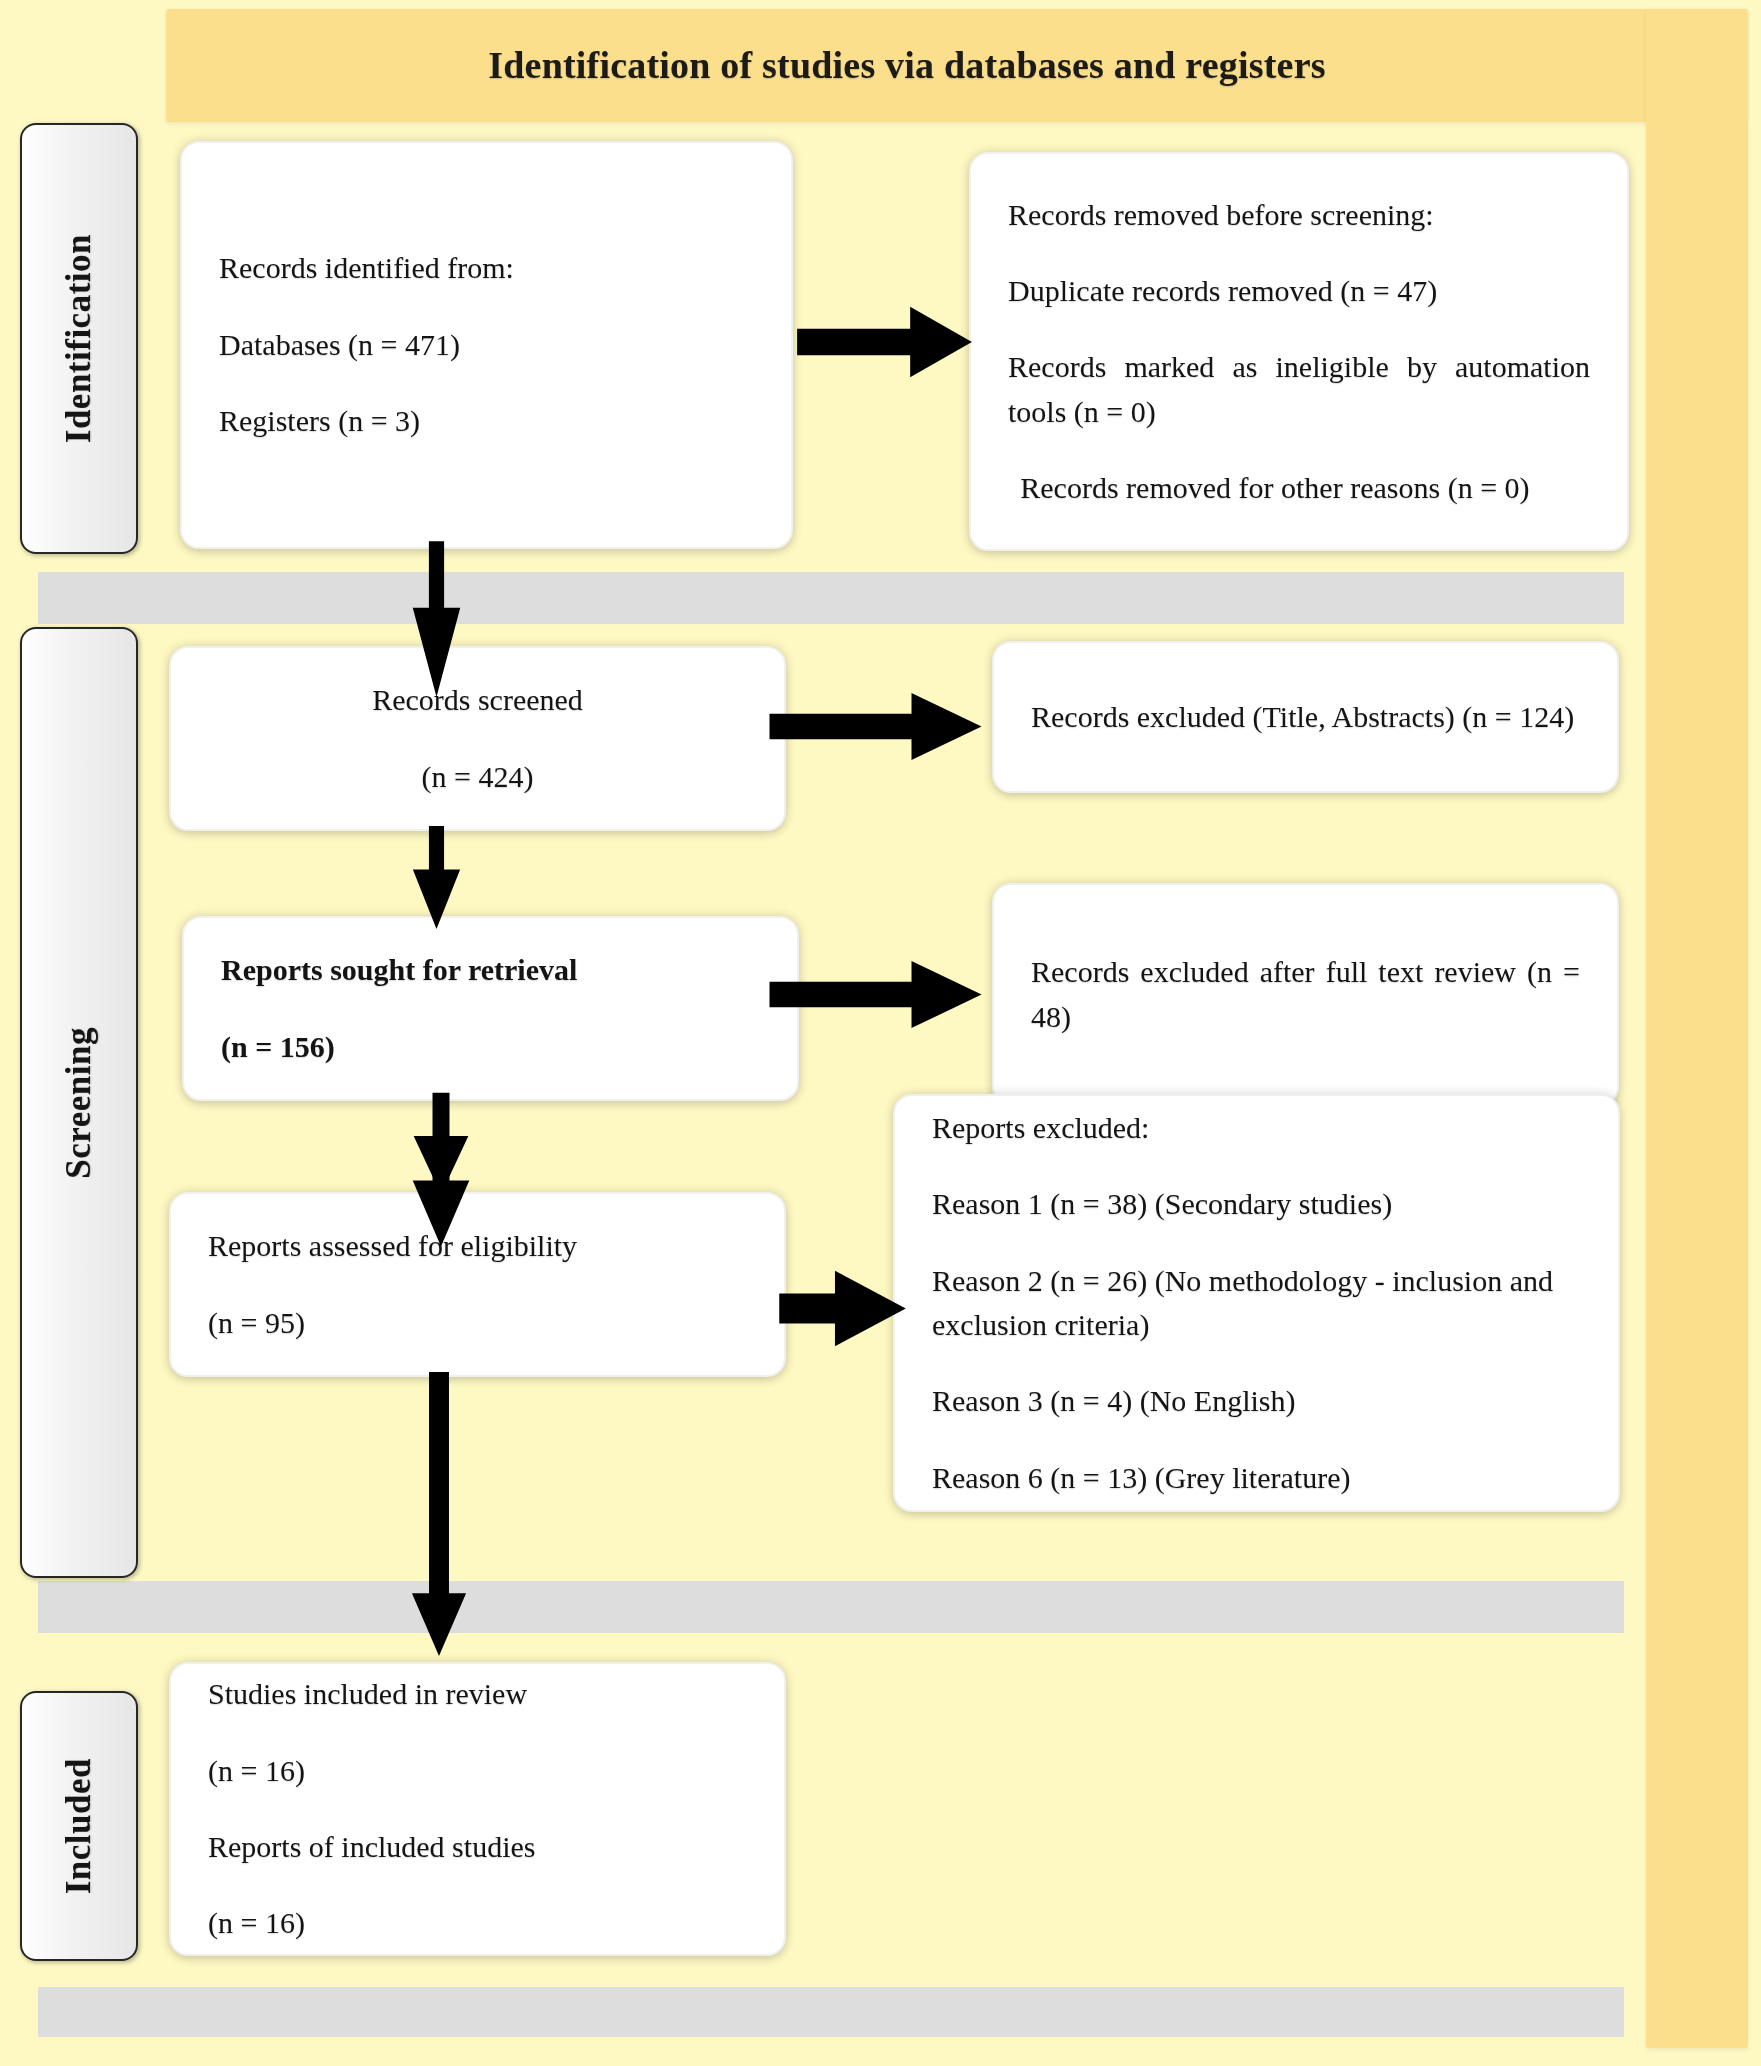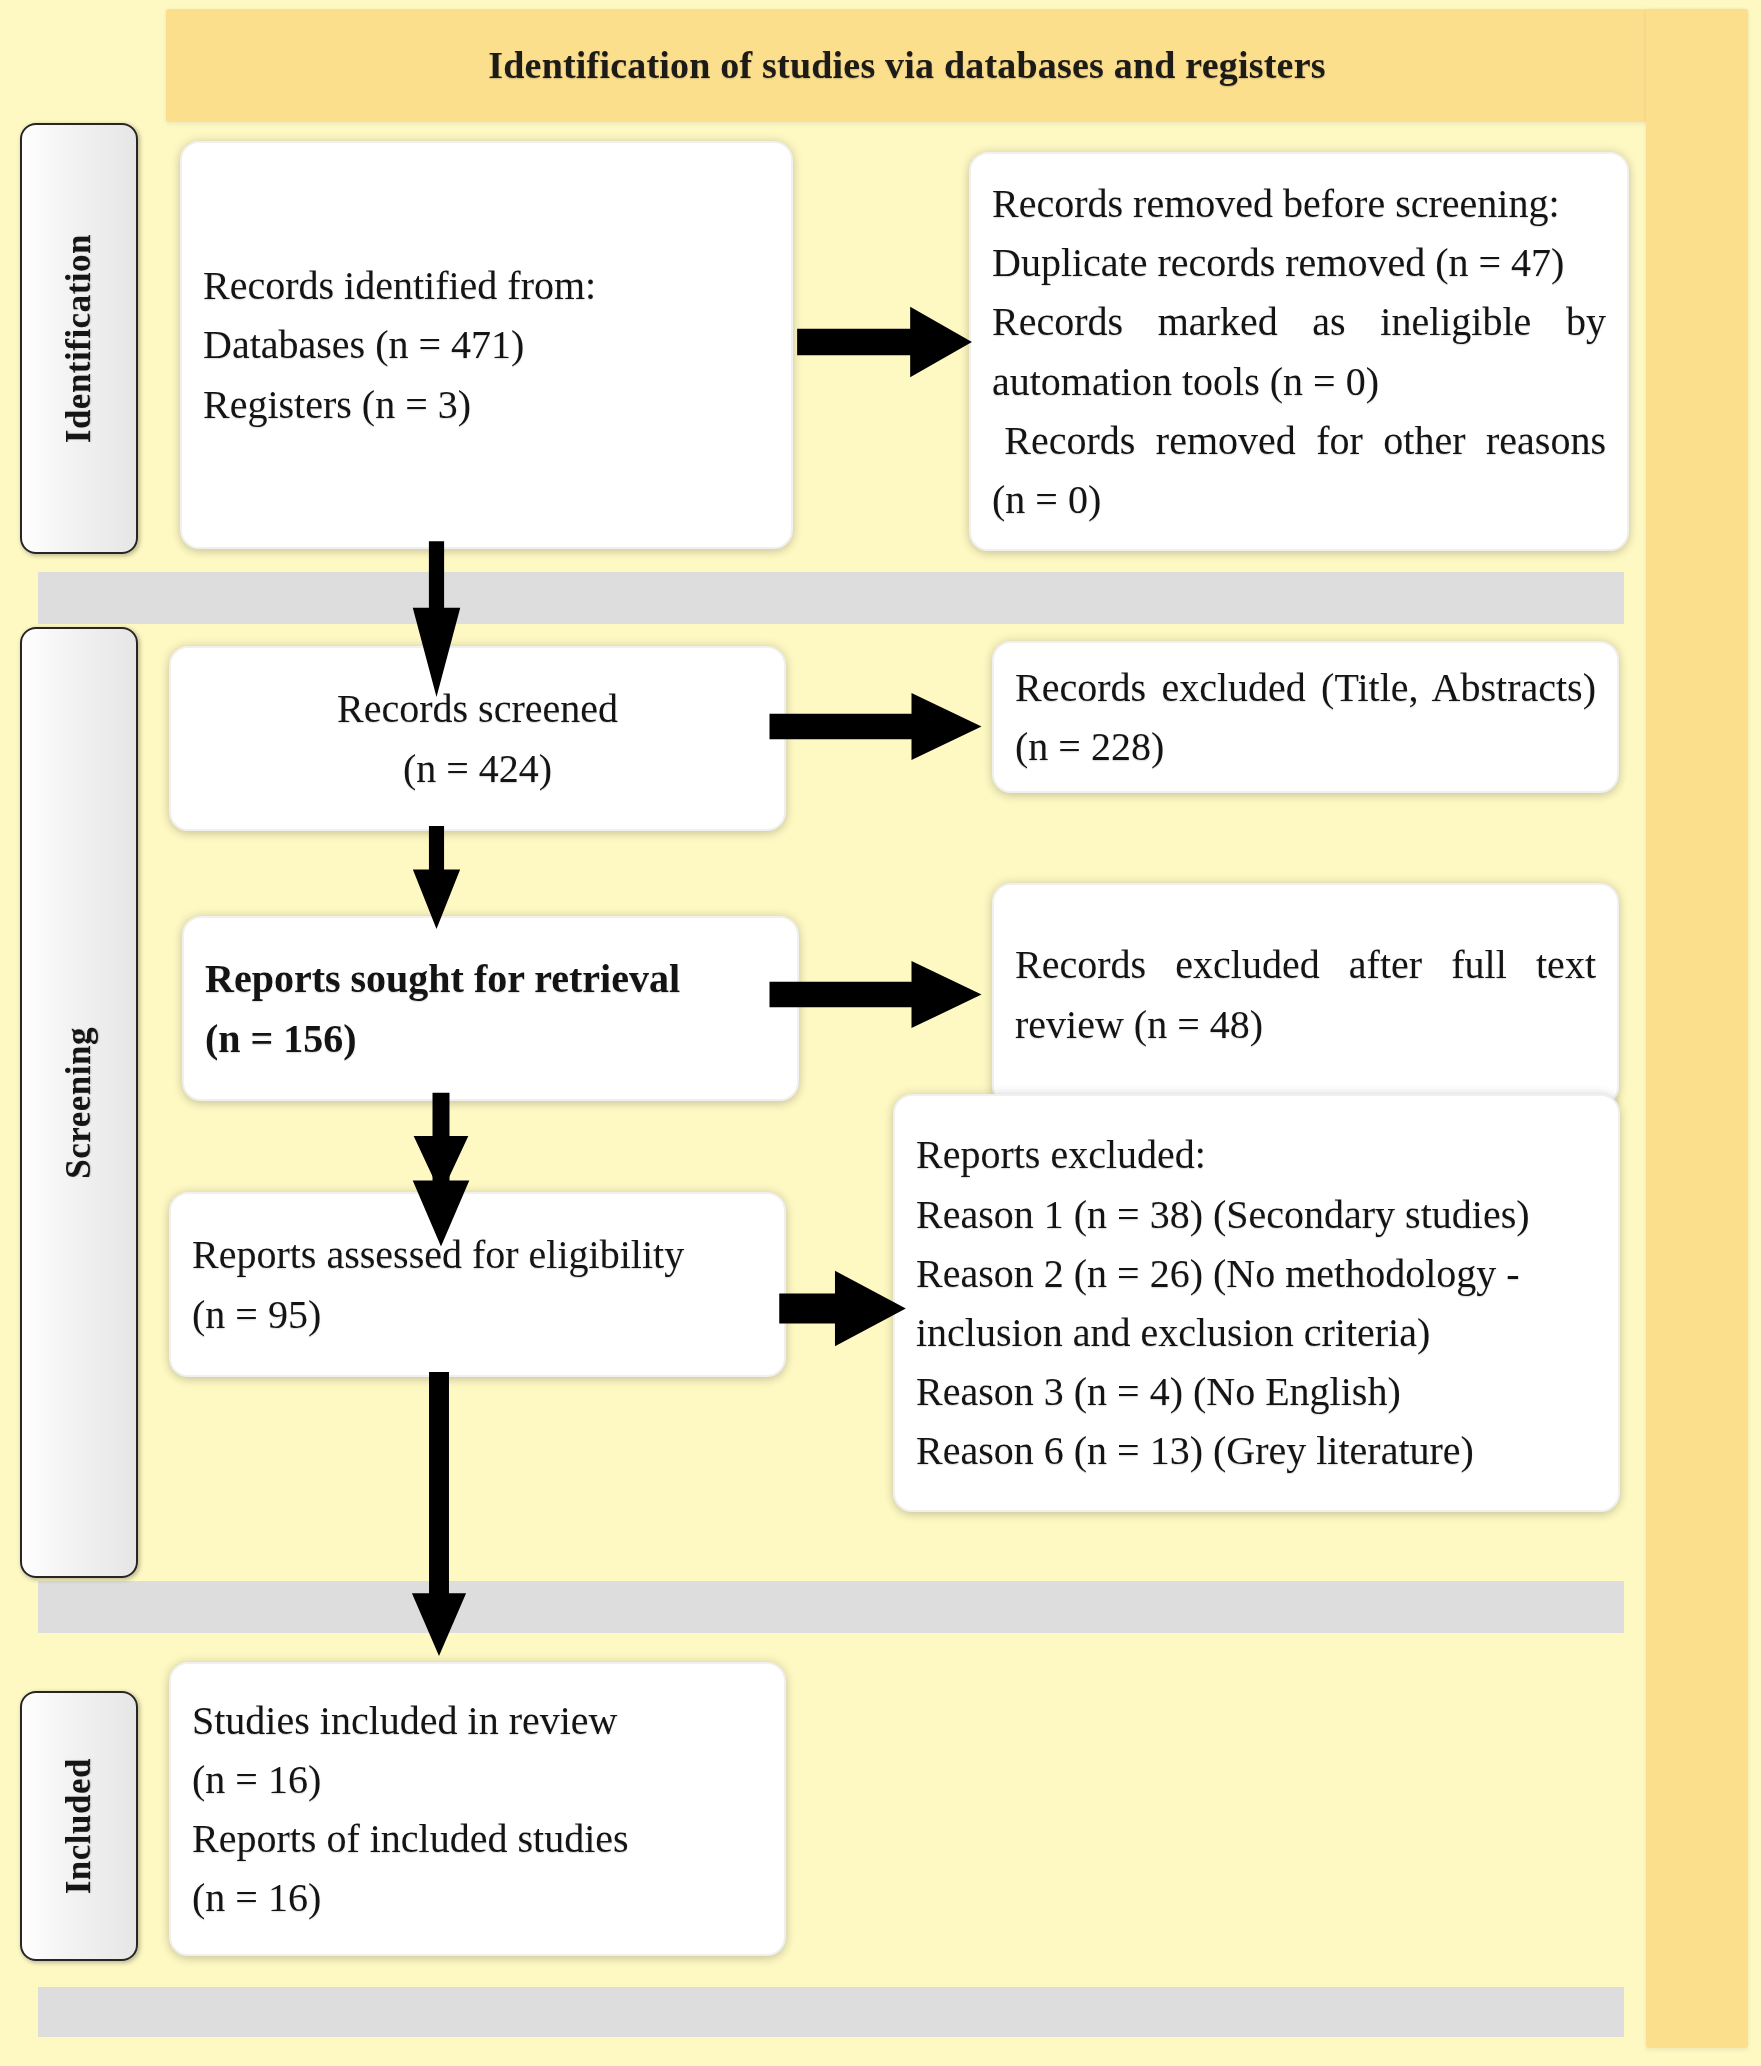--- a/index.html
+++ b/index.html
@@ -96,22 +96,22 @@
     border-radius: 19px;
     box-shadow: 0 0 10.4px rgba(0,0,0,0.14), 0 3.8px 8.5px rgba(0,0,0,0.10);
     box-sizing: border-box;
     padding: 16px 21px;
     display: flex;
     flex-direction: column;
     justify-content: center;
     z-index: 3;
   }
   .box p {
-    margin: 0;
-    font-size: 40px;
+    margin: 16px;
+    font-size: 30px;
     line-height: 1.48;
     color: #141414;
     text-shadow: 0 0.9px 1.4px rgba(0,0,0,0.16);
   }
   .box.justify p { text-align: justify; text-align-last: left; }
   .box p.indent { text-indent: 12.3px; }
 
   
   .arrow { position: absolute; z-index: 5; }
   .arrow svg { display: block; }
@@ -163,21 +163,21 @@
       <path d="M44,0 L76,0 L76,140 L110,140 L60,328 L10,140 L44,140 Z" fill="#000000"></path>
     </svg>
   </div>
 
   <div class="box" style="left:169px; top:646px; width:617px; height:185px;text-align:center;">
     <p>Records screened</p>
     <p>(n = 424)</p>
   </div>
 
   <div class="box justify" style="left:992px; top:641px; width:627px; height:152px;">
-    <p>Records excluded (Title, Abstracts) (n = 228)</p>
+    <p>Records excluded (Title, Abstracts) (n = 124)</p>
   </div>
 
   <div class="arrow" style="left:769px; top:691px;">
     <svg width="214" height="71" viewBox="0 0 450 150">
       <path d="M0,48 L300,48 L300,4 L448,75 L300,146 L300,102 L0,102 Z" fill="#000000"></path>
     </svg>
   </div>
 
   <div class="arrow" style="left:408px; top:826px;">
     <svg width="57" height="104" viewBox="0 0 120 220">

